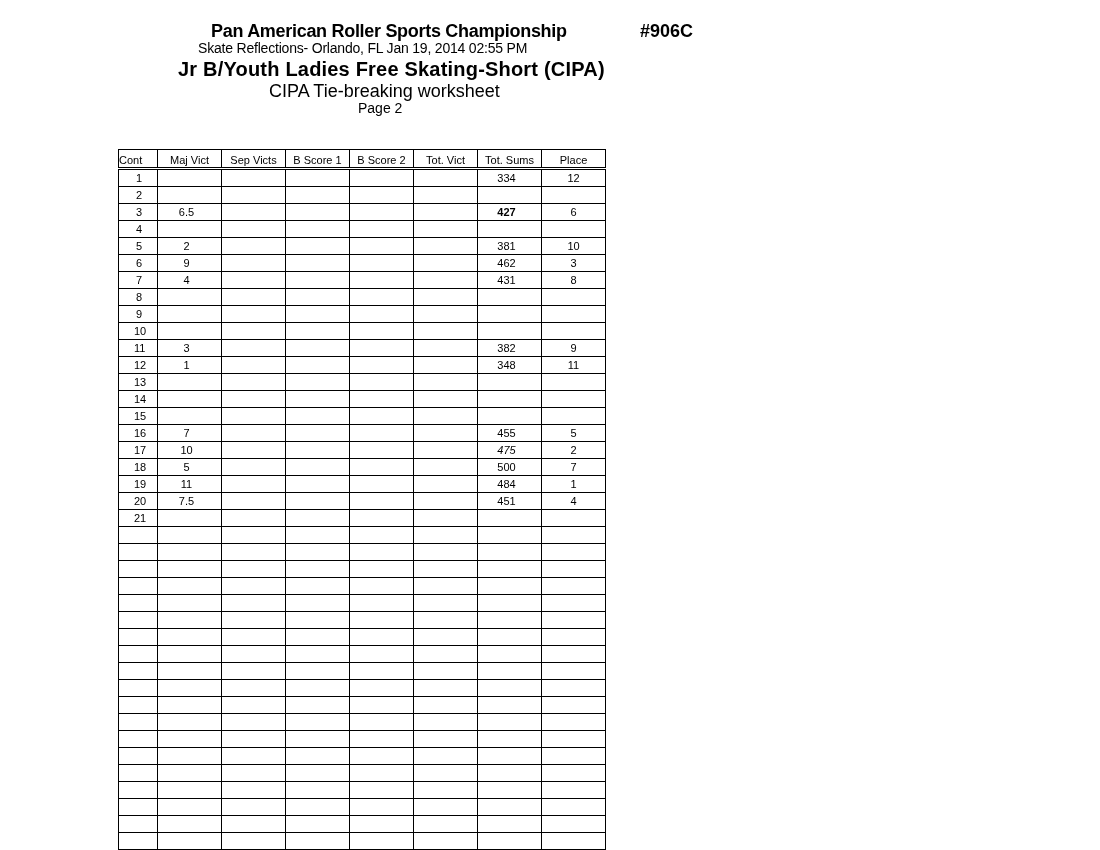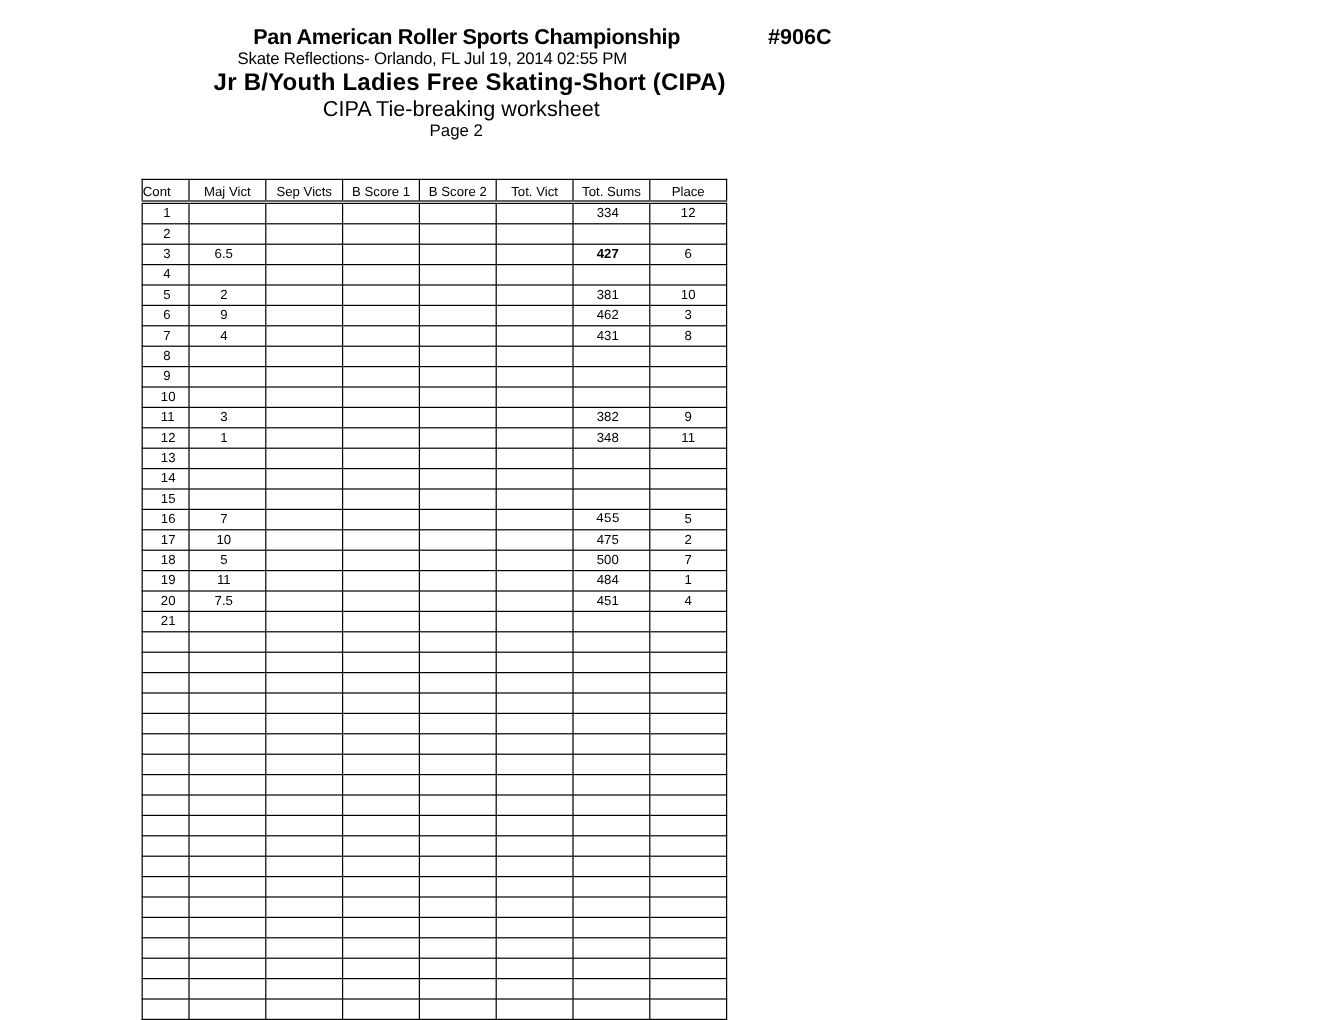--- a/index.html
+++ b/index.html
@@ -20,21 +20,21 @@
   .cont-cell { text-align:left; padding-left:17px !important; }
   .cont-cell.two { padding-left:15px !important; }
   .head-cont { text-align:left; padding-right:1px !important; }
 </style>
 </head>
 <body>
 
 <div>
   <div class="t1">Pan American Roller Sports Championship</div>
   <div class="t1num">#906C</div>
-  <div class="t2">Skate Reflections- Orlando, FL  Jul 19, 2014  02:55 PM</div>
+  <div class="t2">Skate Reflections- Orlando, FL  Jan 19, 2014  02:55 PM</div>
   <div class="t3">Jr B/Youth Ladies Free Skating-Short (CIPA)</div>
   <div class="t4">CIPA Tie-breaking worksheet</div>
   <div class="t5">Page 2</div>
 </div>
 
 <table class="sheet">
   <colgroup>
     <col class="c0">
       <col class="cx">
       <col class="cx">
@@ -207,31 +207,31 @@
         <td class="ctr" style="padding-right: 6px;"></td>
         <td class="ctr"></td>
       </tr>
       <tr>
         <td class="cont-cell two">16</td>
         <td class="ctr" style="padding-right: 6px;">7</td>
         <td class="ctr"></td>
         <td class="ctr"></td>
         <td class="ctr"></td>
         <td class="ctr"></td>
-        <td class="ctr" style="padding-right: 6px; font-family: Liberation Mono, monospace;">455</td>
+        <td class="ctr" style="padding-right: 6px;">455</td>
         <td class="ctr">5</td>
       </tr>
       <tr>
         <td class="cont-cell two">17</td>
         <td class="ctr" style="padding-right: 6px;">10</td>
         <td class="ctr"></td>
         <td class="ctr"></td>
         <td class="ctr"></td>
         <td class="ctr"></td>
-        <td class="ctr" style="padding-right: 6px;">475</td>
+        <td class="ctr" style="padding-right: 6px; font-style: italic;">475</td>
         <td class="ctr">2</td>
       </tr>
       <tr>
         <td class="cont-cell two">18</td>
         <td class="ctr" style="padding-right: 6px;">5</td>
         <td class="ctr"></td>
         <td class="ctr"></td>
         <td class="ctr"></td>
         <td class="ctr"></td>
         <td class="ctr" style="padding-right: 6px;">500</td>

